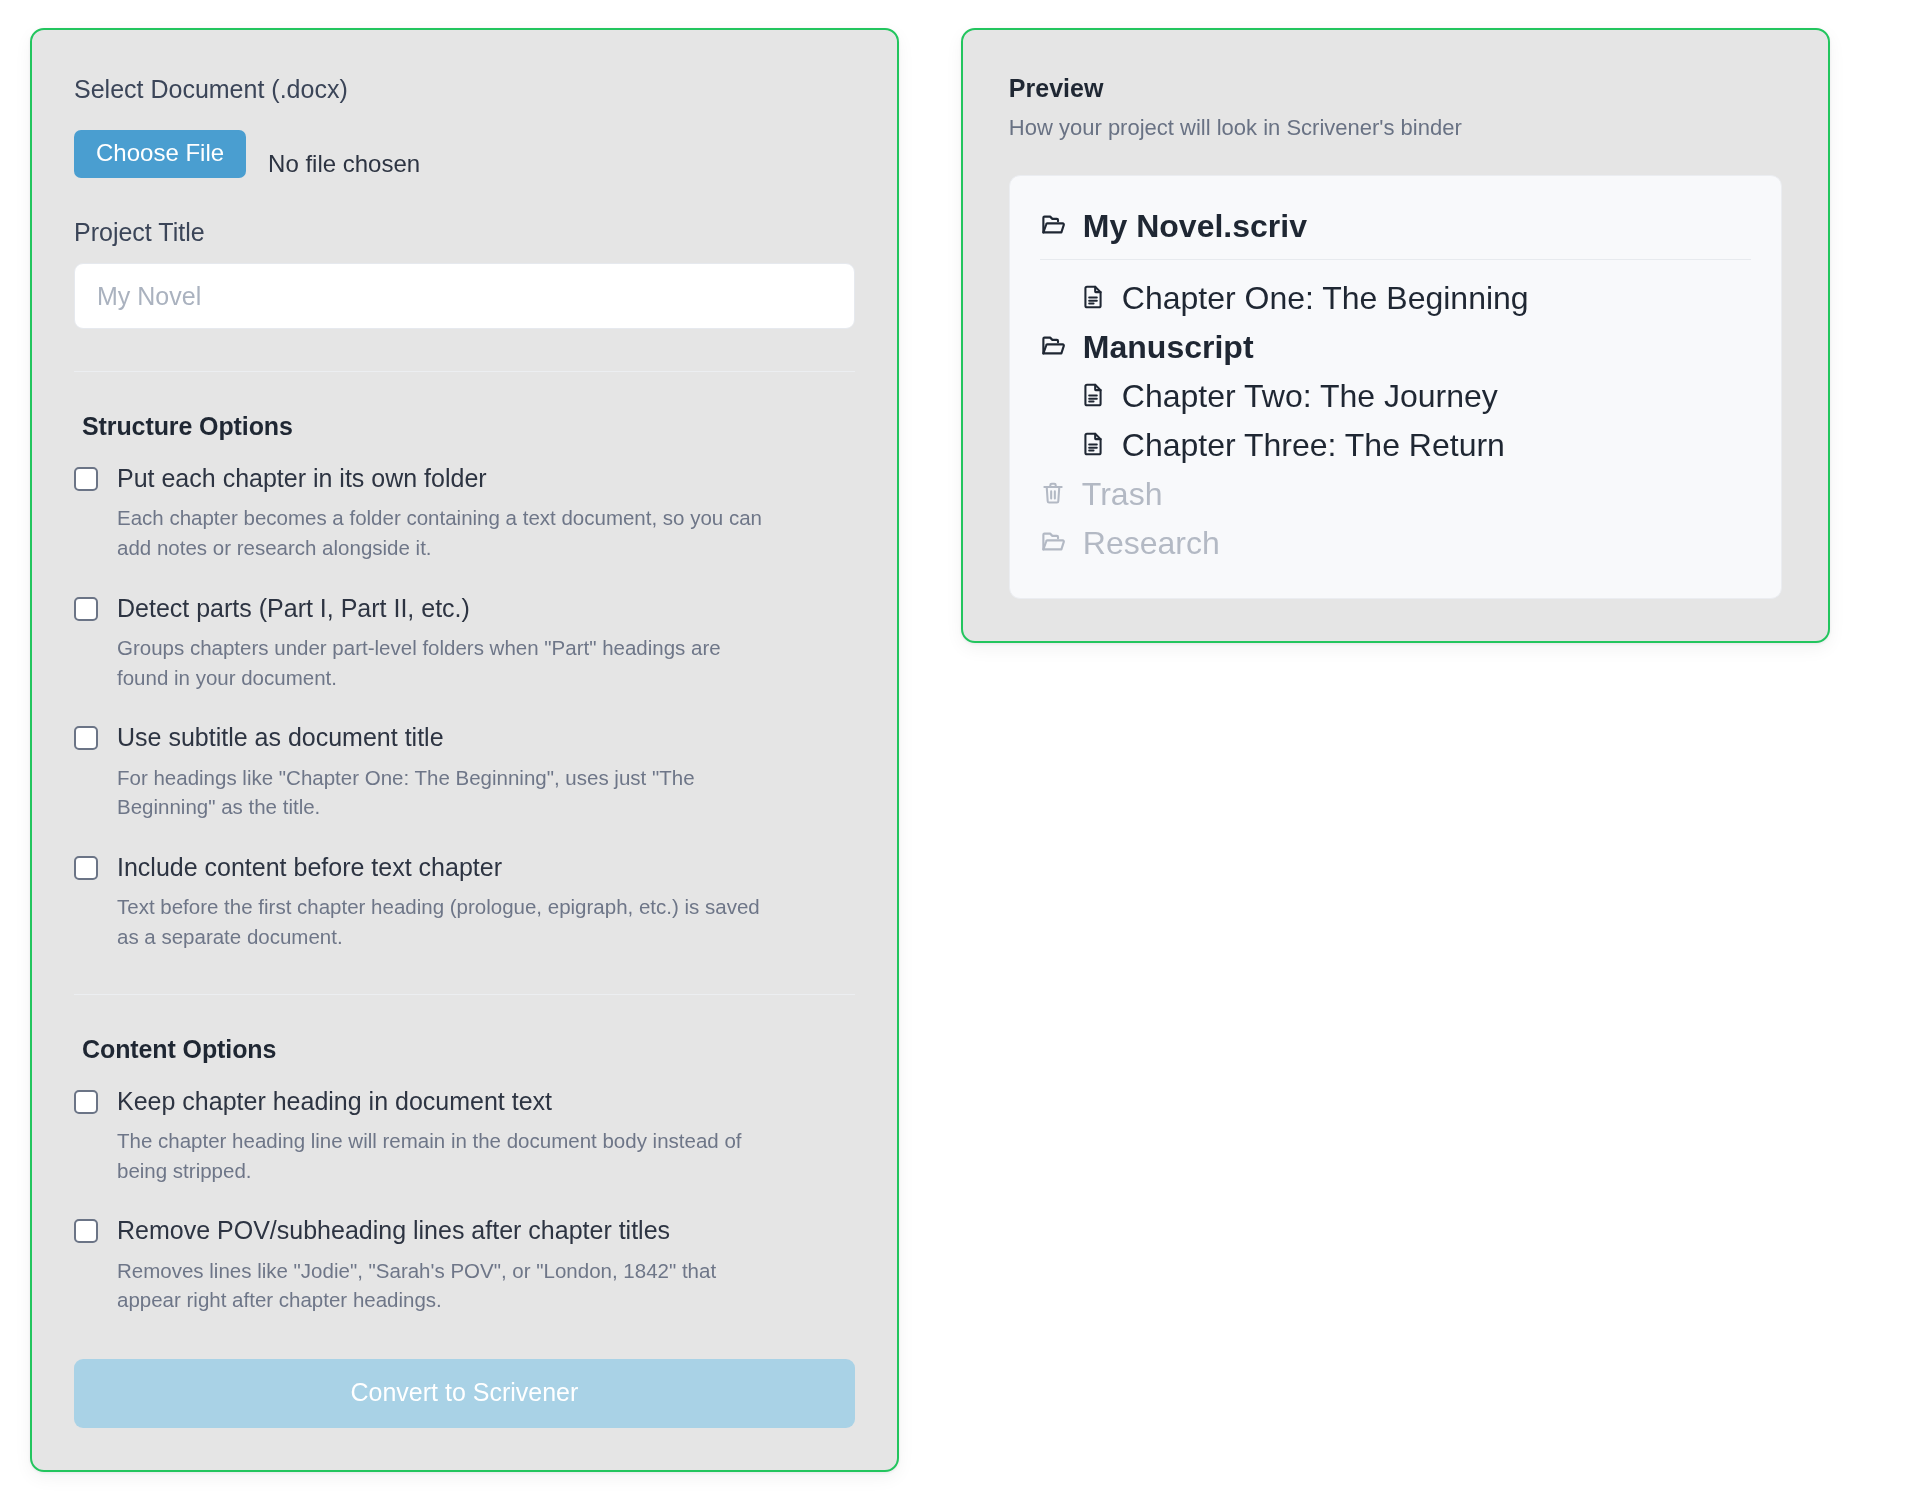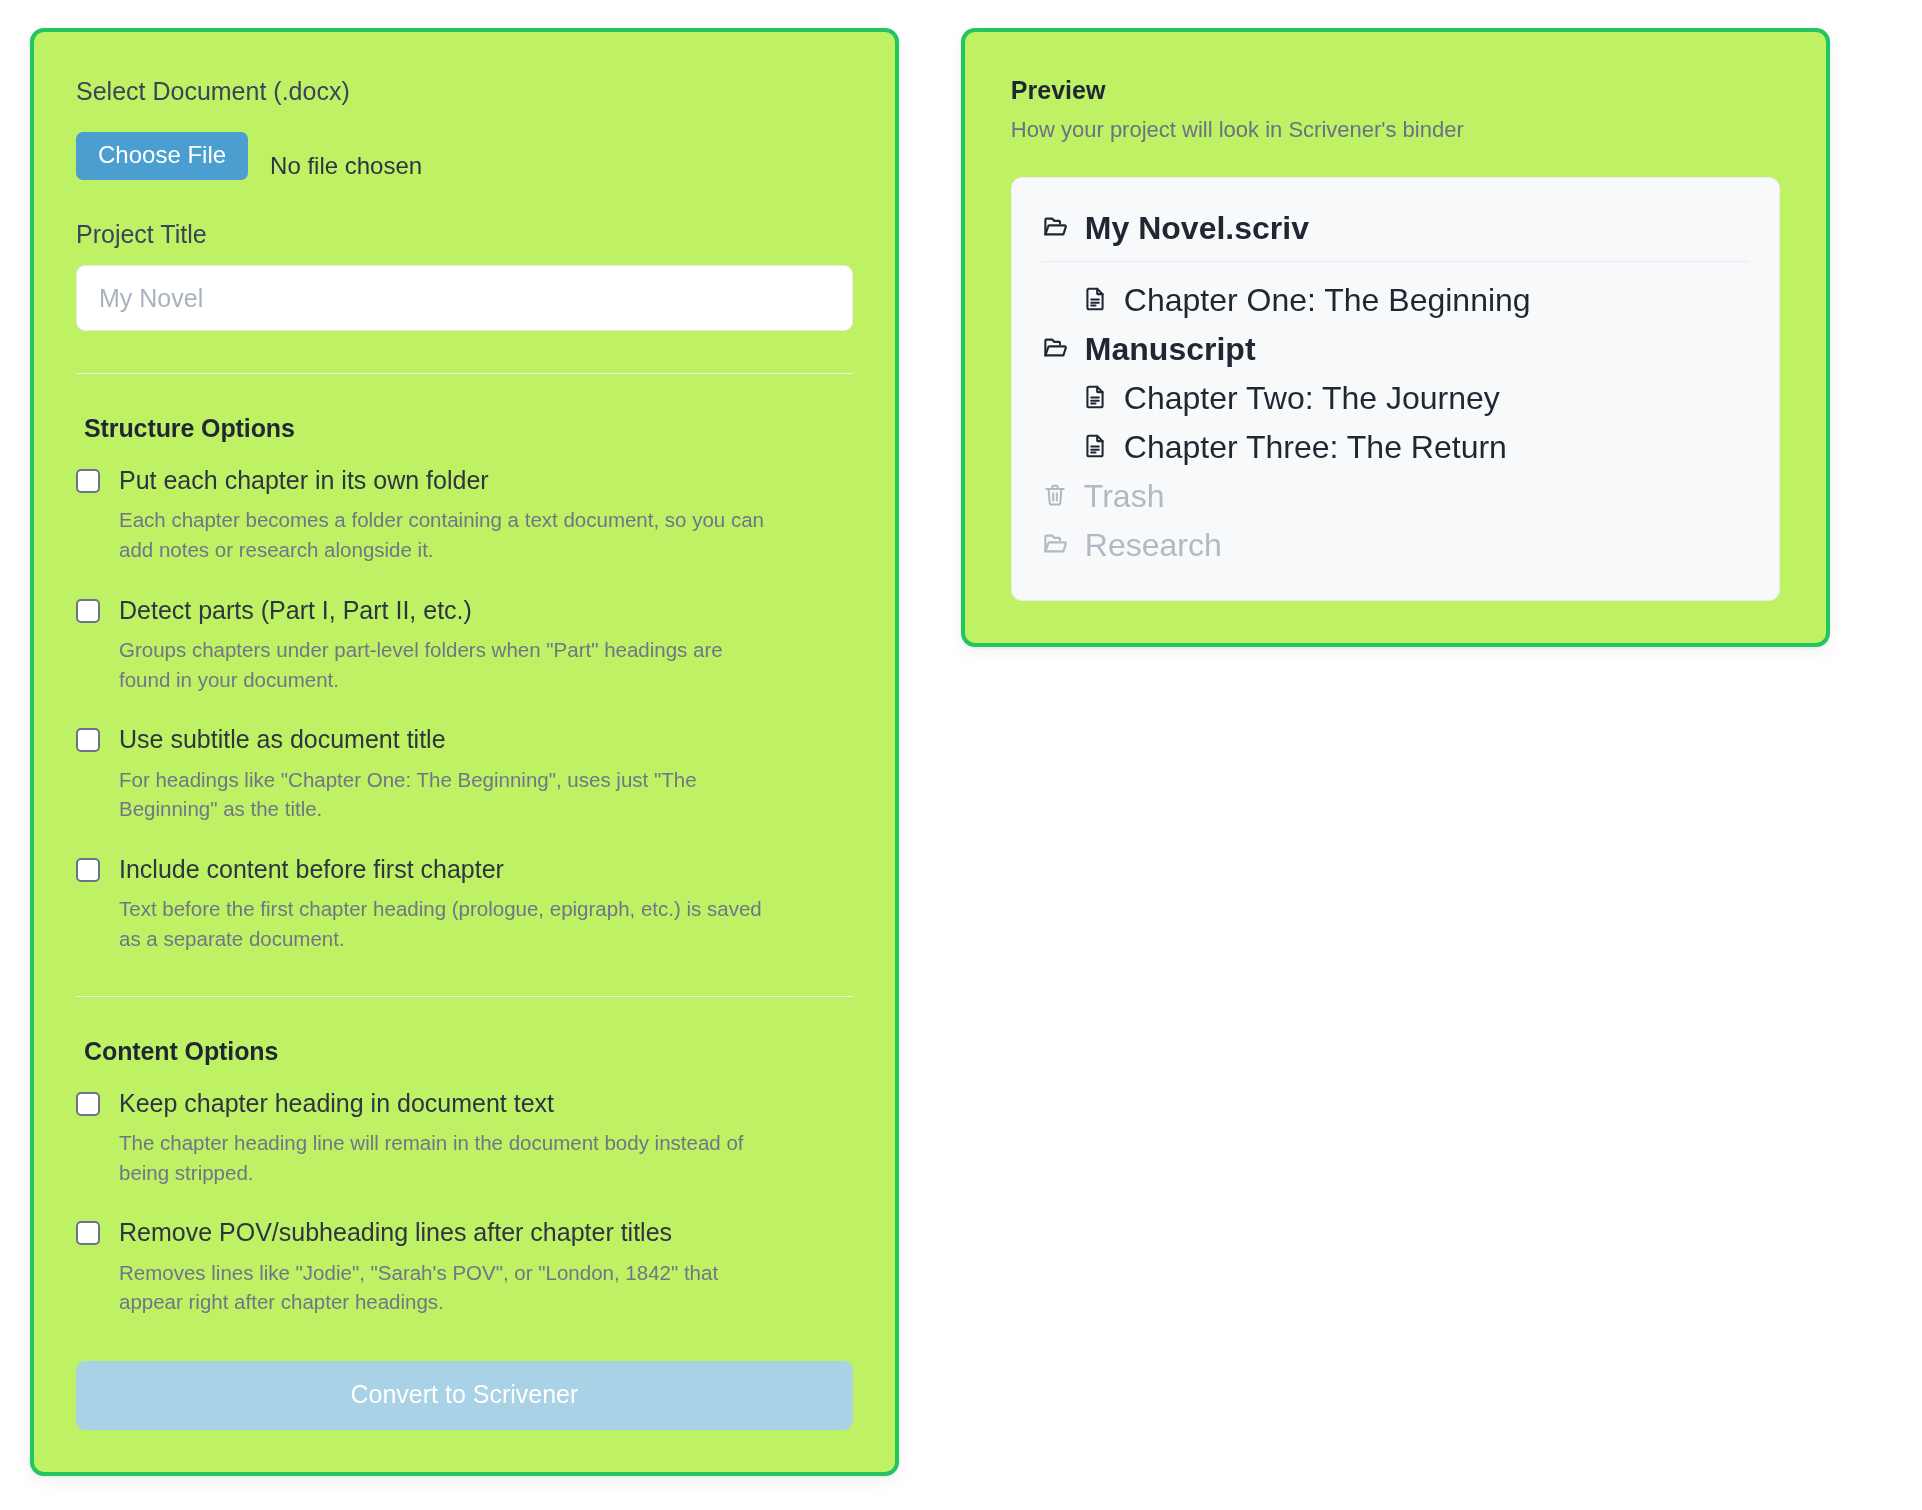--- a/index.html
+++ b/index.html
@@ -18,22 +18,22 @@
     height: 1510px;
     background: #ffffff;
     padding: 28px 30px;
     display: flex;
     gap: 62px;
     align-items: flex-start;
   }
 
   
   .card {
-    background: #bef264;
-    border: 4px solid #22c55e;
+    background: #e5e5e5;
+    border: 2px solid #22c55e;
     border-radius: 14px;
     box-shadow: 0 1px 3px rgba(16,24,40,0.07), 0 6px 18px rgba(16,24,40,0.05);
   }
 
   .form-card {
     width: 900px;
     padding: 44px 42px 42px 42px;
   }
 
   .preview-card {
@@ -249,21 +249,21 @@
         <div class="opt">
           <div class="opt-head">
             <input type="checkbox" class="cb" style="">
             <label class="opt-label">Use subtitle as document title</label>
           </div>
           <div class="opt-desc">For headings like "Chapter One: The Beginning", uses just "The Beginning" as the title.</div>
         </div>
         <div class="opt">
           <div class="opt-head">
             <input type="checkbox" class="cb" style="">
-            <label class="opt-label">Include content before first chapter</label>
+            <label class="opt-label">Include content before text chapter</label>
           </div>
           <div class="opt-desc">Text before the first chapter heading (prologue, epigraph, etc.) is saved as a separate document.</div>
         </div>
       </div>
 
     <div class="divider"></div>
 
     <h2 class="section-title">Content Options</h2>
 
     <div id="content-options-list">

